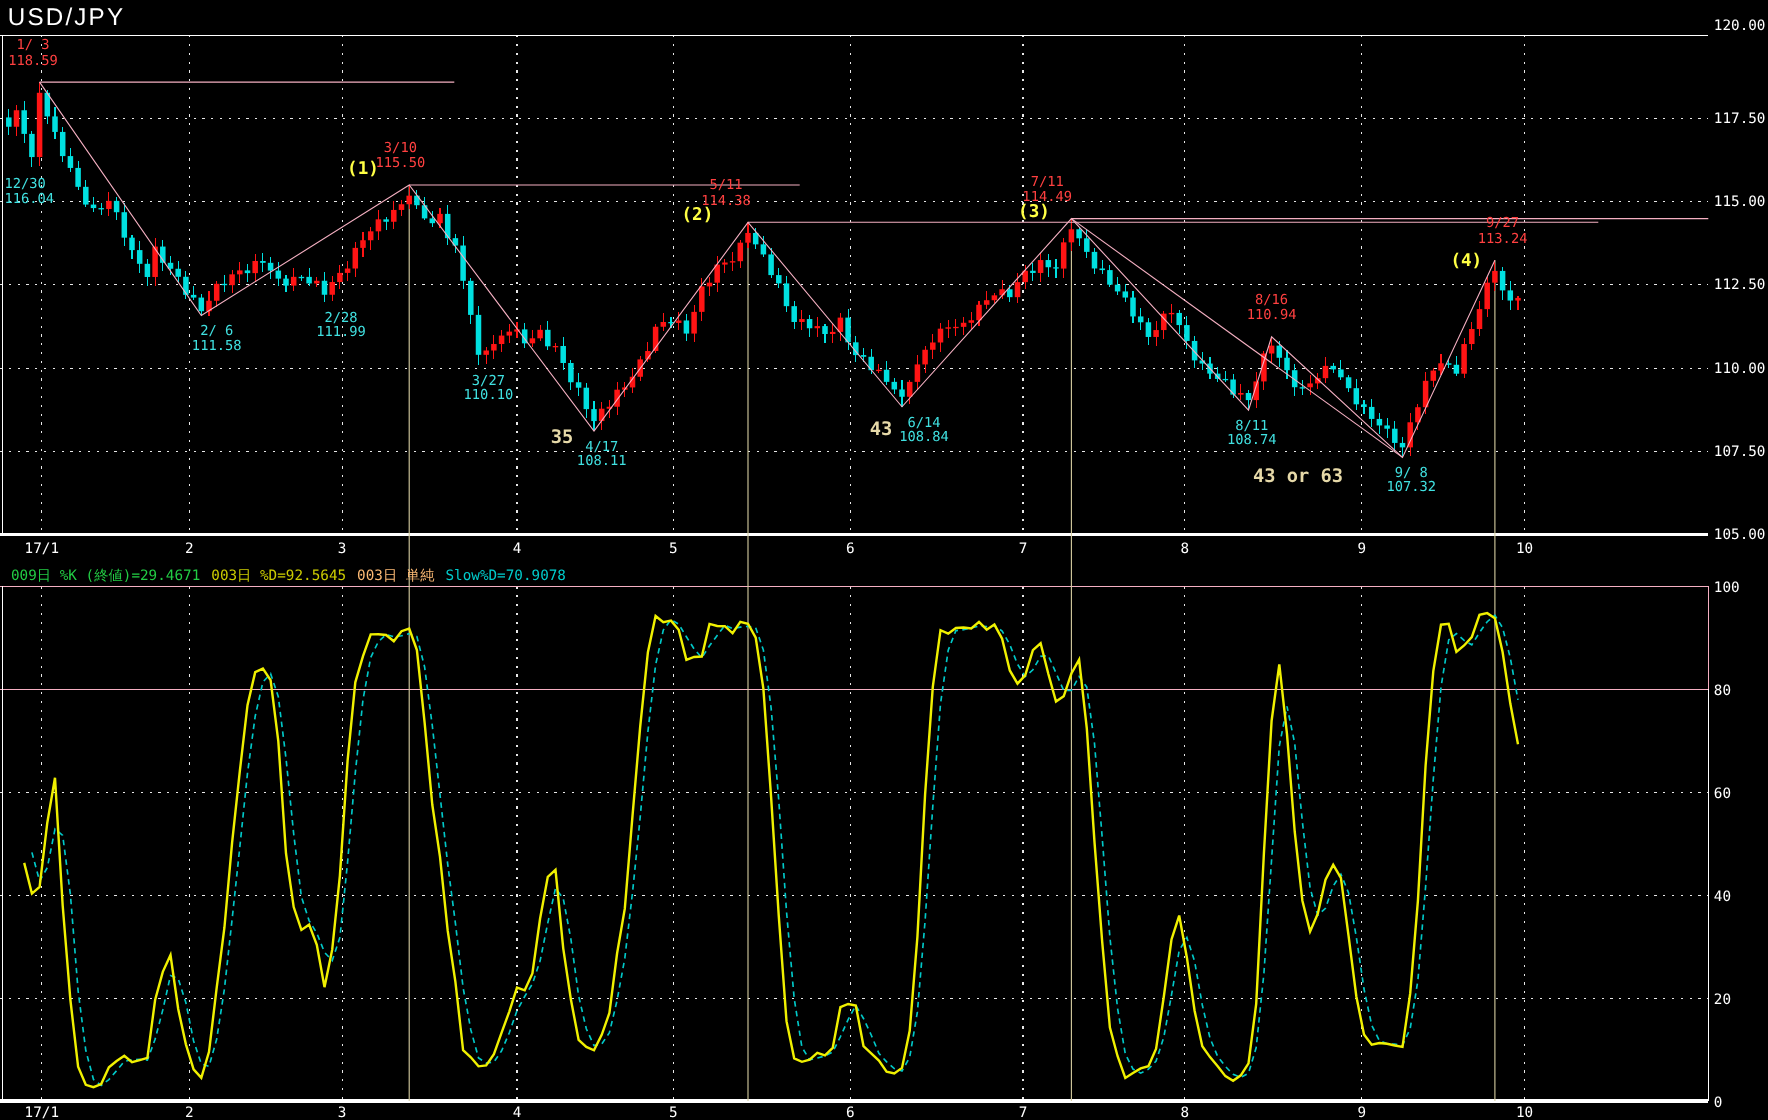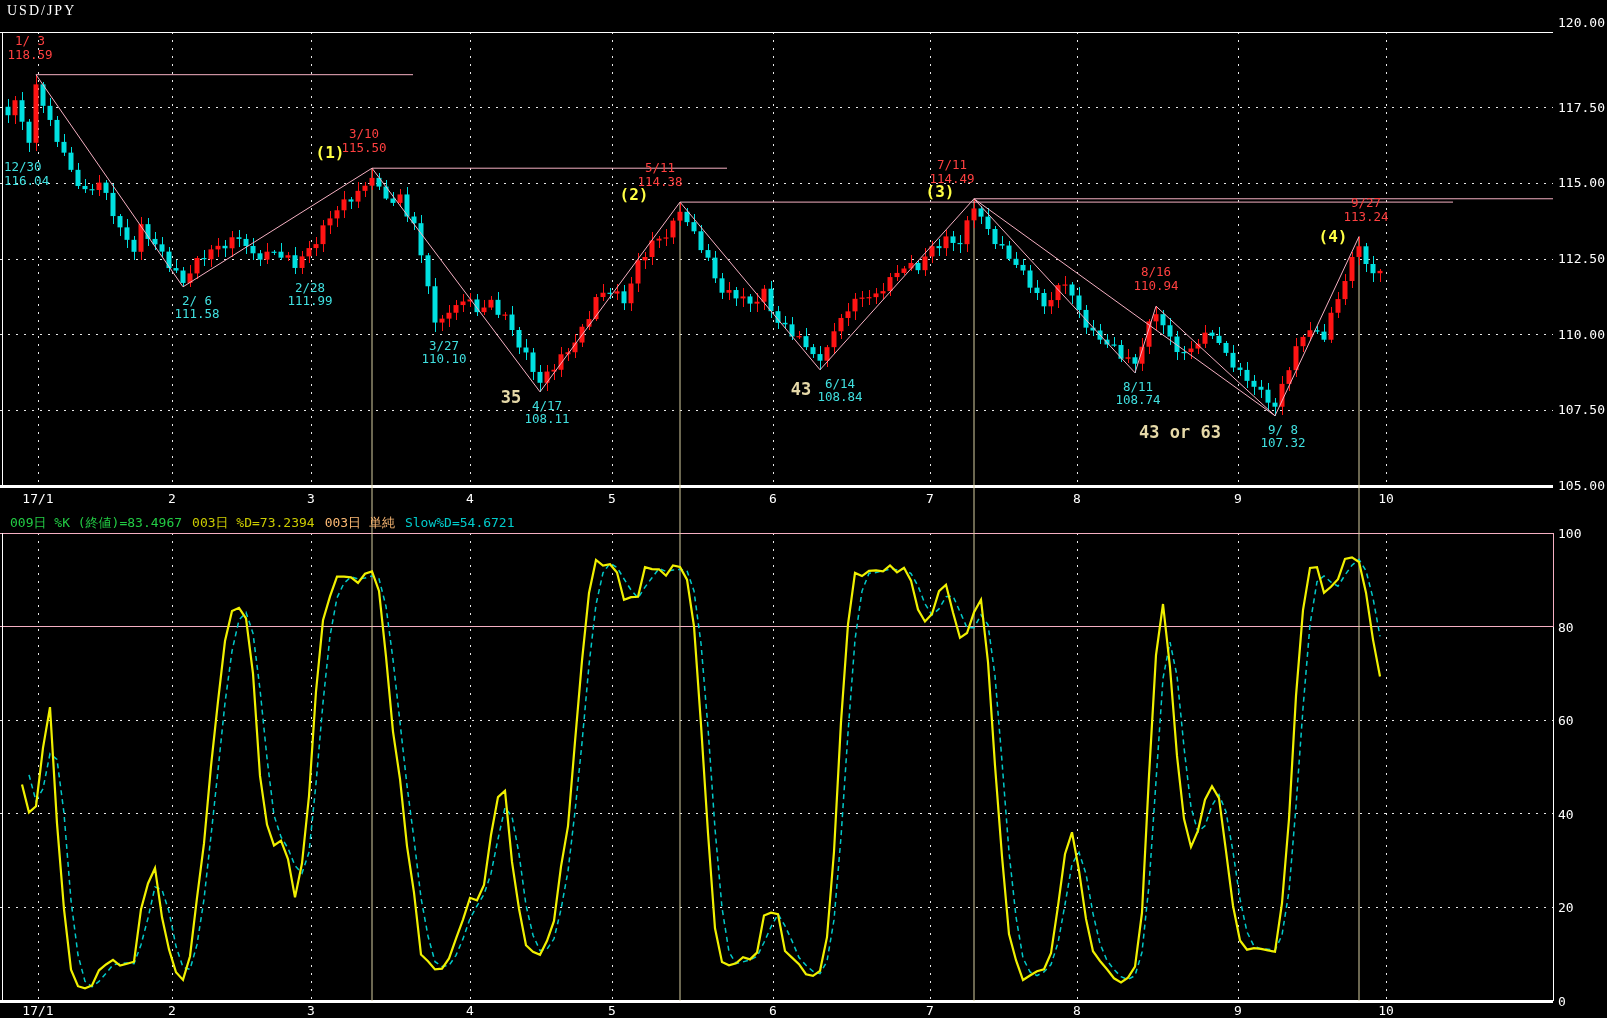--- a/index.html
+++ b/index.html
@@ -1,29 +1,29 @@
 <!DOCTYPE html>
 <html><head>
 <meta charset="utf-8">
 <style>
   html,body{margin:0;padding:0;background:#000;}
   .screen{position:relative;width:1607px;height:1018px;background:#000;overflow:hidden;
           font-family:"DejaVu Sans Mono","Liberation Mono",monospace;}
-  .title{position:absolute;left:7px;top:3px;color:#fff;font-size:14px;letter-spacing:2px;
-         font-family:Liberation Serif, serif;z-index:5;}
+  .title{position:absolute;left:7px;top:3px;color:#fff;font-size:22px;letter-spacing:2px;
+         font-family:Liberation Sans, sans-serif;z-index:5;}
   .stoch-header{position:absolute;left:10px;top:514px;font-size:13px;white-space:pre;z-index:5;}
   .stoch-header span{margin-right:10px;}
   svg{position:absolute;left:0;top:0;}
 </style>
 </head>
 <body>
 
 <div class="screen">
   <div class="title">USD/JPY</div>
-  <div class="stoch-header"><span style="color: rgb(34, 204, 68);">009日 %K (終値)=83.4967</span><span style="color: rgb(204, 204, 0);">003日 %D=73.2394</span><span style="color: #fdba74;">003日 単純</span><span style="color: rgb(0, 204, 204);">Slow%D=54.6721</span></div>
+  <div class="stoch-header"><span style="color: rgb(34, 204, 68);">009日 %K (終値)=29.4671</span><span style="color: rgb(204, 204, 0);">003日 %D=92.5645</span><span style="color: #fdba74;">003日 単純</span><span style="color: rgb(0, 204, 204);">Slow%D=70.9078</span></div>
   <svg id="chart" width="1607" height="1018">
       <line x1="38" y1="32" x2="38" y2="486" stroke="#e8e8e8" stroke-width="1" stroke-dasharray="2,6" shape-rendering="crispEdges"></line>
       <line x1="38" y1="533" x2="38" y2="1001" stroke="#e8e8e8" stroke-width="1" stroke-dasharray="2,6" shape-rendering="crispEdges"></line>
       <text x="38" y="503" fill="#ffffff" font-size="13" font-family="&quot;DejaVu Sans Mono&quot;,&quot;Liberation Mono&quot;,monospace" text-anchor="middle" font-weight="normal">17/1</text>
       <text x="38" y="1015" fill="#ffffff" font-size="13" font-family="&quot;DejaVu Sans Mono&quot;,&quot;Liberation Mono&quot;,monospace" text-anchor="middle" font-weight="normal">17/1</text>
       <line x1="172" y1="32" x2="172" y2="486" stroke="#e8e8e8" stroke-width="1" stroke-dasharray="2,6" shape-rendering="crispEdges"></line>
       <line x1="172" y1="533" x2="172" y2="1001" stroke="#e8e8e8" stroke-width="1" stroke-dasharray="2,6" shape-rendering="crispEdges"></line>
       <text x="172" y="503" fill="#ffffff" font-size="13" font-family="&quot;DejaVu Sans Mono&quot;,&quot;Liberation Mono&quot;,monospace" text-anchor="middle" font-weight="normal">2</text>
       <text x="172" y="1015" fill="#ffffff" font-size="13" font-family="&quot;DejaVu Sans Mono&quot;,&quot;Liberation Mono&quot;,monospace" text-anchor="middle" font-weight="normal">2</text>
       <line x1="311" y1="32" x2="311" y2="486" stroke="#e8e8e8" stroke-width="1" stroke-dasharray="2,6" shape-rendering="crispEdges"></line>

